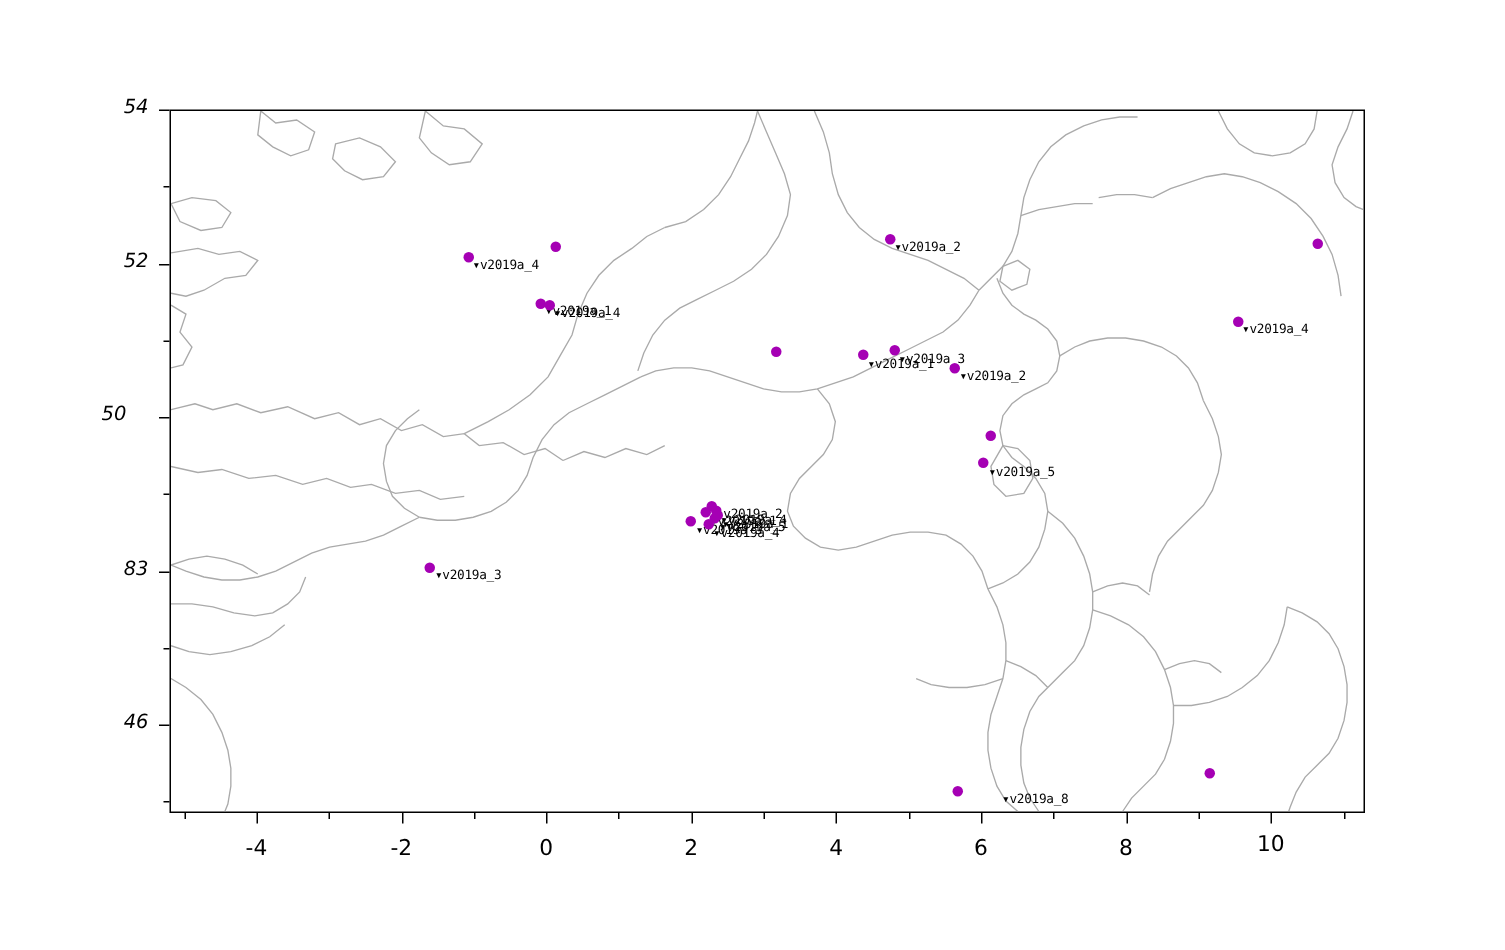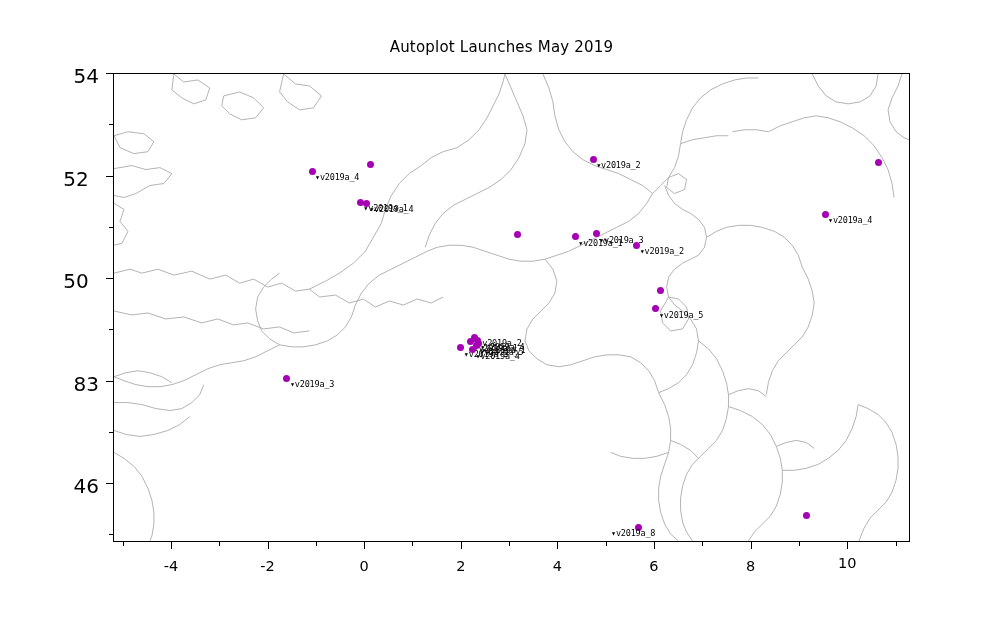--- a/index.html
+++ b/index.html
@@ -20,37 +20,36 @@
   }
   #mapsvg{position:absolute;left:0;top:0;width:100%;height:100%;}
   
   .tick-x{position:absolute;width:1px;background:#000;}
   .tick-y{position:absolute;height:1px;background:#000;}
   .tick-x.major{height:7px;}
   .tick-x.minor{height:4px;}
   .tick-y.major{width:7px;}
   .tick-y.minor{width:4px;}
   .tlab-x{position:absolute;font-size:14.5px;color:#000;text-align:center;width:60px;}
-  .tlab-y{position:absolute;font-size:20px;color:#000;text-align:right;width:46px;}
+  .tlab-y{position:absolute;font-size:13px;color:#000;text-align:right;width:46px;font-style:italic;}
   
   .pt{
     position:absolute;width:7px;height:7px;border-radius:50%;
     background:#a500b4;
   }
   .ptlab{
     position:absolute;font-size:8.5px;color:#000;white-space:nowrap;
     font-family:"DejaVu Sans Mono", monospace;letter-spacing:-0.2px;
   }
 </style>
 </head>
 <body>
 
 <div id="figure">
 
-  <div id="title">Autoplot Launches May 2019</div>
 
   <div id="plot">
     <svg id="mapsvg" viewBox="0 0 797 469" preserveAspectRatio="none">
       <g fill="none" stroke="#aaaaaa" stroke-width="0.9">
 
         <path d="M0 62 L14 58 L30 60 L40 68 L34 78 L20 80 L6 74 Z"></path>
         <path d="M0 95 L18 92 L32 96 L46 94 L58 100 L50 110 L36 112 L22 120 L10 124 L0 122"></path>
         <path d="M0 130 L10 136 L6 148 L14 158 L8 170 L0 172"></path>
 
         <path d="M0 200 L16 196 L28 200 L44 196 L60 202 L78 198 L96 206 L112 202 L126 210
@@ -170,21 +169,21 @@
       <div class="ptlab" style="left: 366.239px; top: 267.536px;">▾v2019a_4</div>
       <div class="pt" title="v2019a_5" style="left: 358.773px; top: 268.161px; background: rgb(165, 0, 180);"></div>
       <div class="ptlab" style="left: 365.273px; top: 272.661px;">▾v2019a_5</div>
       <div class="pt" title="v2019a_1" style="left: 360.705px; top: 266.111px; background: rgb(165, 0, 180);"></div>
       <div class="ptlab" style="left: 367.205px; top: 270.611px;">▾v2019a_1</div>
       <div class="pt" title="v2019a_4" style="left: 354.908px; top: 272.262px; background: rgb(165, 0, 180);"></div>
       <div class="ptlab" style="left: 361.408px; top: 276.762px;">▾v2019a_4</div>
       <div class="pt" title="v2019a_3" style="left: 169.425px; top: 300.966px; background: rgb(165, 0, 180);"></div>
       <div class="ptlab" style="left: 175.925px; top: 305.466px;">▾v2019a_3</div>
       <div class="pt" title="v2019a_8" style="left: 521.071px; top: 449.61px; background: rgb(165, 0, 180);"></div>
-      <div class="ptlab" style="left: 497px; top: 454.11px;">▾v2019a_8</div>
+      <div class="ptlab" style="left: 554px; top: 454.11px;">▾v2019a_8</div>
       <div class="pt" title="" style="left: 689.165px; top: 438.334px; background: rgb(165, 0, 180);"></div>
     </div>
 
 <div class="tick-x major" style="left: 170.964px; top: 542px;"></div>
     <div class="tlab-x" style="left: 140.964px; top: 558px;">-4</div>
     <div class="tick-x major" style="left: 267.57px; top: 542px;"></div>
     <div class="tlab-x" style="left: 237.57px; top: 558px;">-2</div>
     <div class="tick-x major" style="left: 364.176px; top: 542px;"></div>
     <div class="tlab-x" style="left: 334.176px; top: 558px;">0</div>
     <div class="tick-x major" style="left: 460.782px; top: 542px;"></div>
@@ -206,21 +205,21 @@
     <div class="tick-x minor" style="left: 702.297px; top: 542px;"></div>
     <div class="tick-x minor" style="left: 798.903px; top: 542px;"></div>
     <div class="tick-x minor" style="left: 895.509px; top: 542px;"></div>
     <div class="tick-y major" style="left: 106px; top: 483.055px;"></div>
     <div class="tlab-y" style="left: 53px; top: 474.055px;">46</div>
     <div class="tick-y major" style="left: 106px; top: 380.541px;"></div>
     <div class="tlab-y" style="left: 53px; top: 371.541px;">83</div>
     <div class="tick-y major" style="left: 106px; top: 278.027px;"></div>
     <div class="tlab-y" style="left: 53px; top: 269.027px; text-align: center;">50</div>
     <div class="tick-y major" style="left: 106px; top: 175.514px;"></div>
-    <div class="tlab-y" style="left: 53px; top: 166.514px; text-align: center;">52</div>
+    <div class="tlab-y" style="left: 53px; top: 166.514px;">52</div>
     <div class="tick-y major" style="left: 106px; top: 73px;"></div>
     <div class="tlab-y" style="left: 53px; top: 64px;">54</div>
     <div class="tick-y minor" style="left: 109px; top: 534.311px;"></div>
     <div class="tick-y minor" style="left: 109px; top: 431.798px;"></div>
     <div class="tick-y minor" style="left: 109px; top: 329.284px;"></div>
     <div class="tick-y minor" style="left: 109px; top: 226.77px;"></div>
     <div class="tick-y minor" style="left: 109px; top: 124.257px;"></div>
   </div>
 
 </body></html>

